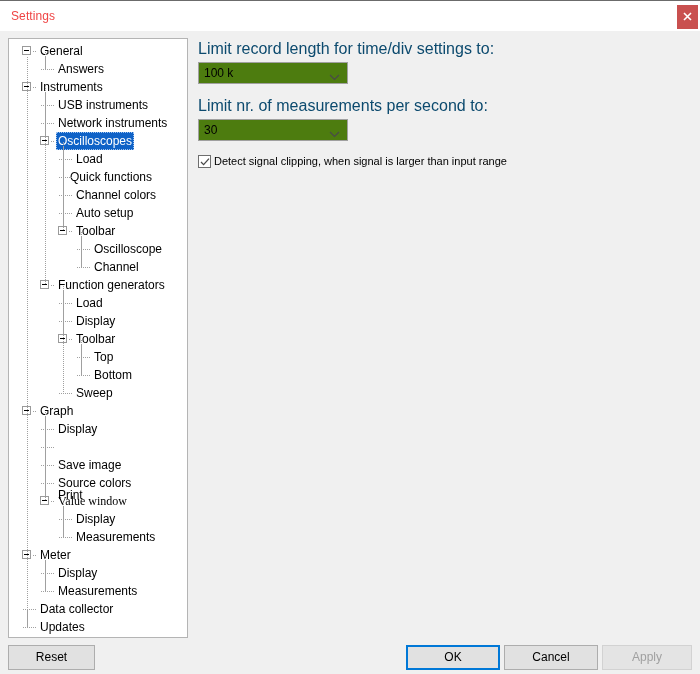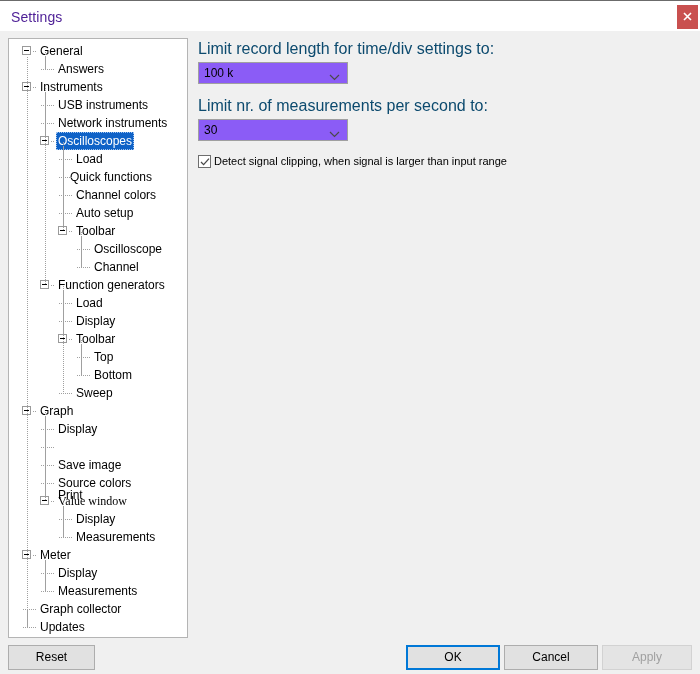--- a/index.html
+++ b/index.html
@@ -24,22 +24,22 @@
     width: 700px;
     height: 31px;
     background: #ffffff;
     border-top: 1px solid #6b6b6b;
     box-sizing: border-box;
   }
   .titlebar-text {
     position: absolute;
     left: 11px;
     top: 8px;
-    font-size: 14px;
-    color: #4c1d95;
+    font-size: 12px;
+    color: #ef4444;
     letter-spacing: 0.1px;
   }
   .close-btn {
     position: absolute;
     left: 677px;
     top: 4px;
     width: 21px;
     height: 24px;
     background: #c9504f;
     cursor: pointer;
@@ -127,21 +127,21 @@
   .field-label {
     font-size: 16px;
     color: #0c4a6e;
     margin-bottom: 4px;
     display: block;
   }
   .combo {
     position: relative;
     width: 150px;
     height: 22px;
-    background: #8b5cf6;
+    background: #4d7c0f;
     border: 1px solid #a0a0a0;
     box-sizing: border-box;
     margin-bottom: 13px;
     cursor: pointer;
   }
   .combo-value {
     position: absolute;
     left: 5px;
     top: 3px;
     font-size: 12px;
@@ -318,21 +318,21 @@
         <span class="expander" style="left: 13px;"></span>
         <span class="tree-label" style="left: 29px;">Meter</span>
       </div>
       <div class="tree-row" style="top: 525px; position: absolute; left: 0px; right: 0px;">
         <span class="tree-label" style="left: 47px;">Display</span>
       </div>
       <div class="tree-row" style="top: 543px; position: absolute; left: 0px; right: 0px;">
         <span class="tree-label" style="left: 47px;">Measurements</span>
       </div>
       <div class="tree-row" style="top: 561px; position: absolute; left: 0px; right: 0px;">
-        <span class="tree-label" style="left: 29px;">Graph collector</span>
+        <span class="tree-label" style="left: 29px;">Data collector</span>
       </div>
       <div class="tree-row" style="top: 579px; position: absolute; left: 0px; right: 0px;">
         <span class="tree-label" style="left: 29px;">Updates</span>
       </div>
       <div class="hline" style="left: 24px; top: 12px; width: 4px;"></div>
       <div class="hline" style="left: 32px; top: 30px; width: 14px;"></div>
       <div class="vline" style="left: 36px; top: 13px; height: 17px;"></div>
       <div class="hline" style="left: 24px; top: 48px; width: 4px;"></div>
       <div class="vline" style="left: 18px; top: 18px; height: 25px;"></div>
       <div class="hline" style="left: 32px; top: 66px; width: 14px;"></div>

